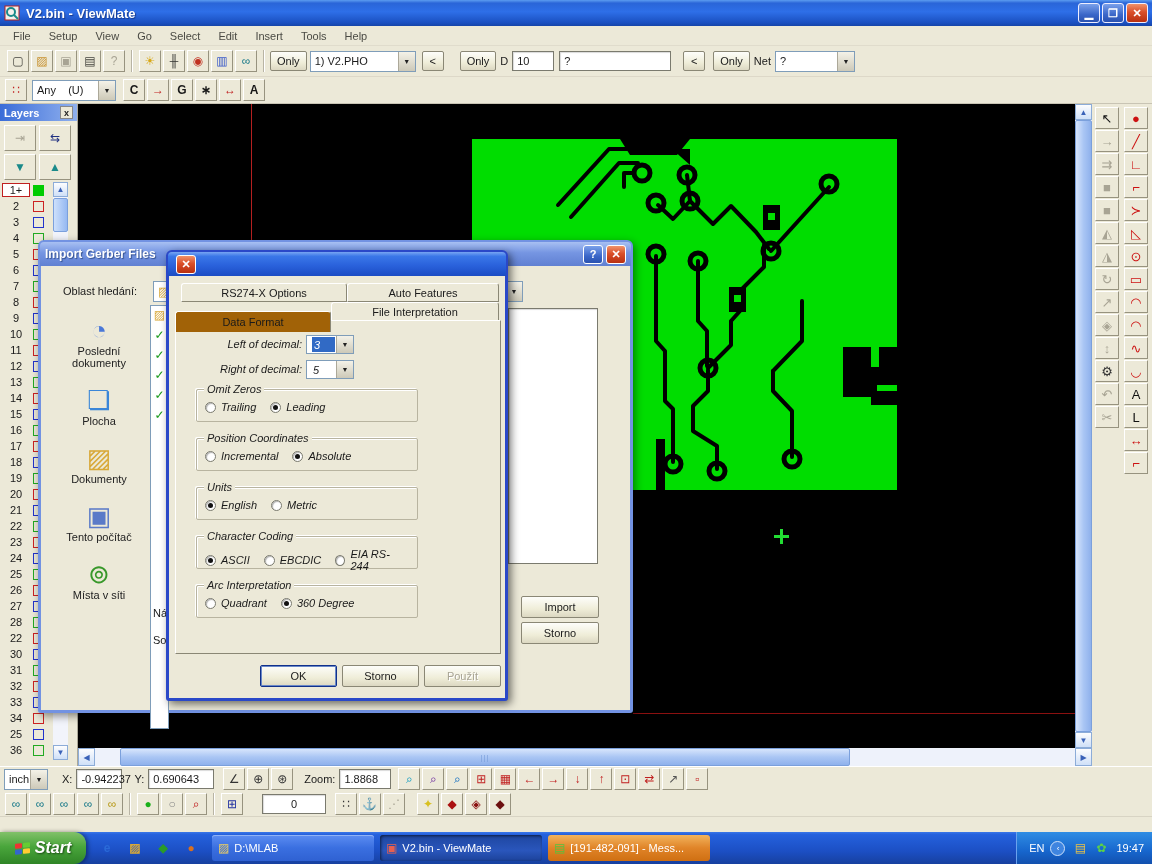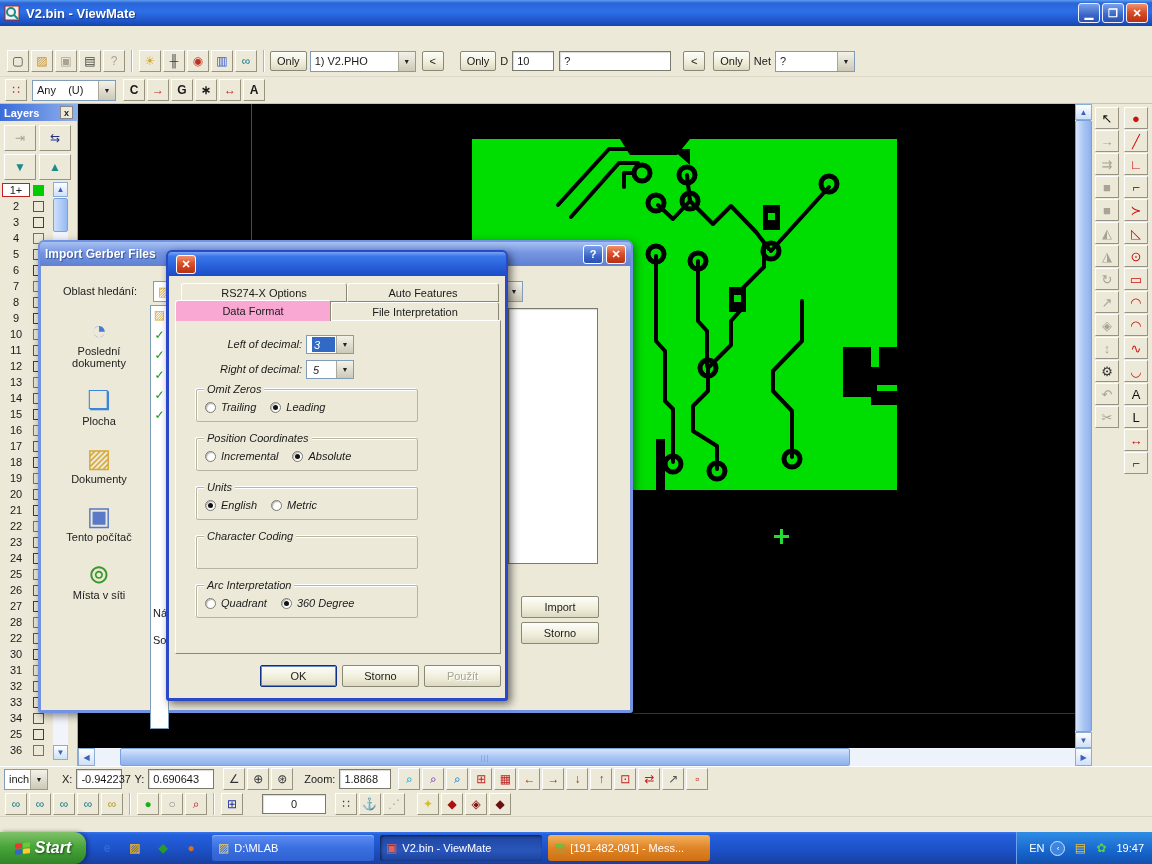--- a/index.html
+++ b/index.html
@@ -110,21 +110,21 @@
 .place-icon{font-size:26px;line-height:30px;}
 .place-label{text-align:center;font-size:11px;color:#222;line-height:12px;}
 #file-sliver{position:absolute;left:109px;top:40px;width:19px;height:424px;background:#fff;border:1px solid #7f9db9;display:flex;flex-direction:column;align-items:center;padding-top:2px;}
 #file-sliver .fico{font-size:12px;height:20px;}
 #imp-list{position:absolute;left:467px;top:43px;width:90px;height:256px;background:#fff;border:1px solid #7a7a6e;box-shadow:inset 1px 1px 1px rgba(0,0,0,.15);}
 .imp-btn{position:absolute;left:480px;width:78px;height:22px;justify-content:center;}
 #look-in-combo{position:absolute;left:112px;top:16px;width:370px;}
 
 
 .tab{position:absolute;height:19px;background:#ece9d8;border:1px solid;border-color:#fff #8a8775 #8a8775 #fff;border-radius:3px 3px 0 0;display:flex;align-items:center;justify-content:center;font-size:11px;}
-.tab.sel{height:21px;border-bottom:none;z-index:3;background:#f9a8d4;}
+.tab.sel{height:21px;border-bottom:none;z-index:3;background:#a16207;margin-top:11px;}
 #tabpage{position:absolute;left:6px;top:45px;width:326px;height:334px;border:1px solid;border-color:#fff #8a8775 #8a8775 #fff;z-index:2;font-style:italic;}
 .fmt-label{position:absolute;width:122px;text-align:right;font-size:11px;}
 .fmt-combo{position:absolute;width:48px;height:19px;}
 .fmt-combo .val{flex:1;height:15px;display:flex;align-items:center;padding-left:2px;}
 .fmt-combo .val.hl{background:#316ac5;color:#fff;margin:1px;}
 .groupbox{position:absolute;left:20px;width:222px;height:33px;border:1px solid #b8b4a0;border-radius:2px;box-shadow:1px 1px 0 #fff inset, -1px -1px 0 #fff;}
 .group-label{position:absolute;top:-7px;left:7px;background:#ece9d8;padding:0 3px;font-size:11px;color:#202020;}
 .radio-row{position:absolute;left:8px;top:11px;display:flex;align-items:center;}
 .radio-opt{display:flex;align-items:center;margin-right:14px;}
 .radio{width:11px;height:11px;border-radius:50%;background:#fff;border:1px solid #7a7a6e;box-shadow:inset 1px 1px 1px rgba(0,0,0,.3);margin-right:5px;position:relative;}
@@ -148,20 +148,31 @@
           <circle cx="7" cy="7" r="4" fill="none" stroke="#1a8a8a" stroke-width="2"></circle>
           <line x1="10" y1="10" x2="14" y2="14" stroke="#1a8a8a" stroke-width="2"></line>
         </svg>
     </span>
     <span class="title">V2.bin - ViewMate</span>
     <span class="win-btn">▁</span>
     <span class="win-btn">❐</span>
     <span class="win-btn close">✕</span>
   </div>
 
+  <div class="menubar">
+      <span class="menu-item">File</span>
+      <span class="menu-item">Setup</span>
+      <span class="menu-item">View</span>
+      <span class="menu-item">Go</span>
+      <span class="menu-item">Select</span>
+      <span class="menu-item">Edit</span>
+      <span class="menu-item">Insert</span>
+      <span class="menu-item">Tools</span>
+      <span class="menu-item">Help</span>
+    </div>
 
   <div class="tbrow" id="tbrow1">
     <span style="width:6px"></span>
     <span style="display:inline-flex">
         <span class="tb-btn small" style="color: rgb(68, 68, 62);">▢</span>
         <span class="tb-btn small" style="color: rgb(200, 146, 48);">▨</span>
         <span class="tb-btn small disabled" style="color: rgb(154, 152, 140);">▣</span>
         <span class="tb-btn small" style="color: rgb(68, 68, 62);">▤</span>
         <span class="tb-btn small disabled" style="color: rgb(138, 136, 160);">?</span>
       </span>
@@ -694,20 +705,34 @@
                   <span class="radio-label">English</span>
                 </label>
                 <label class="radio-opt">
                   <span class="radio"></span>
                   <span class="radio-label">Metric</span>
                 </label>
               </div>
             </div>
             <div class="groupbox" style="top: 215px;">
               <span class="group-label">Character Coding</span>
+              <div class="radio-row">
+                <label class="radio-opt">
+                  <span class="radio on"></span>
+                  <span class="radio-label">ASCII</span>
+                </label>
+                <label class="radio-opt">
+                  <span class="radio"></span>
+                  <span class="radio-label">EBCDIC</span>
+                </label>
+                <label class="radio-opt">
+                  <span class="radio"></span>
+                  <span class="radio-label">EIA RS-244</span>
+                </label>
+              </div>
             </div>
             <div class="groupbox" style="top: 264px;">
               <span class="group-label">Arc Interpretation</span>
               <div class="radio-row">
                 <label class="radio-opt">
                   <span class="radio"></span>
                   <span class="radio-label">Quadrant</span>
                 </label>
                 <label class="radio-opt">
                   <span class="radio on"></span>

